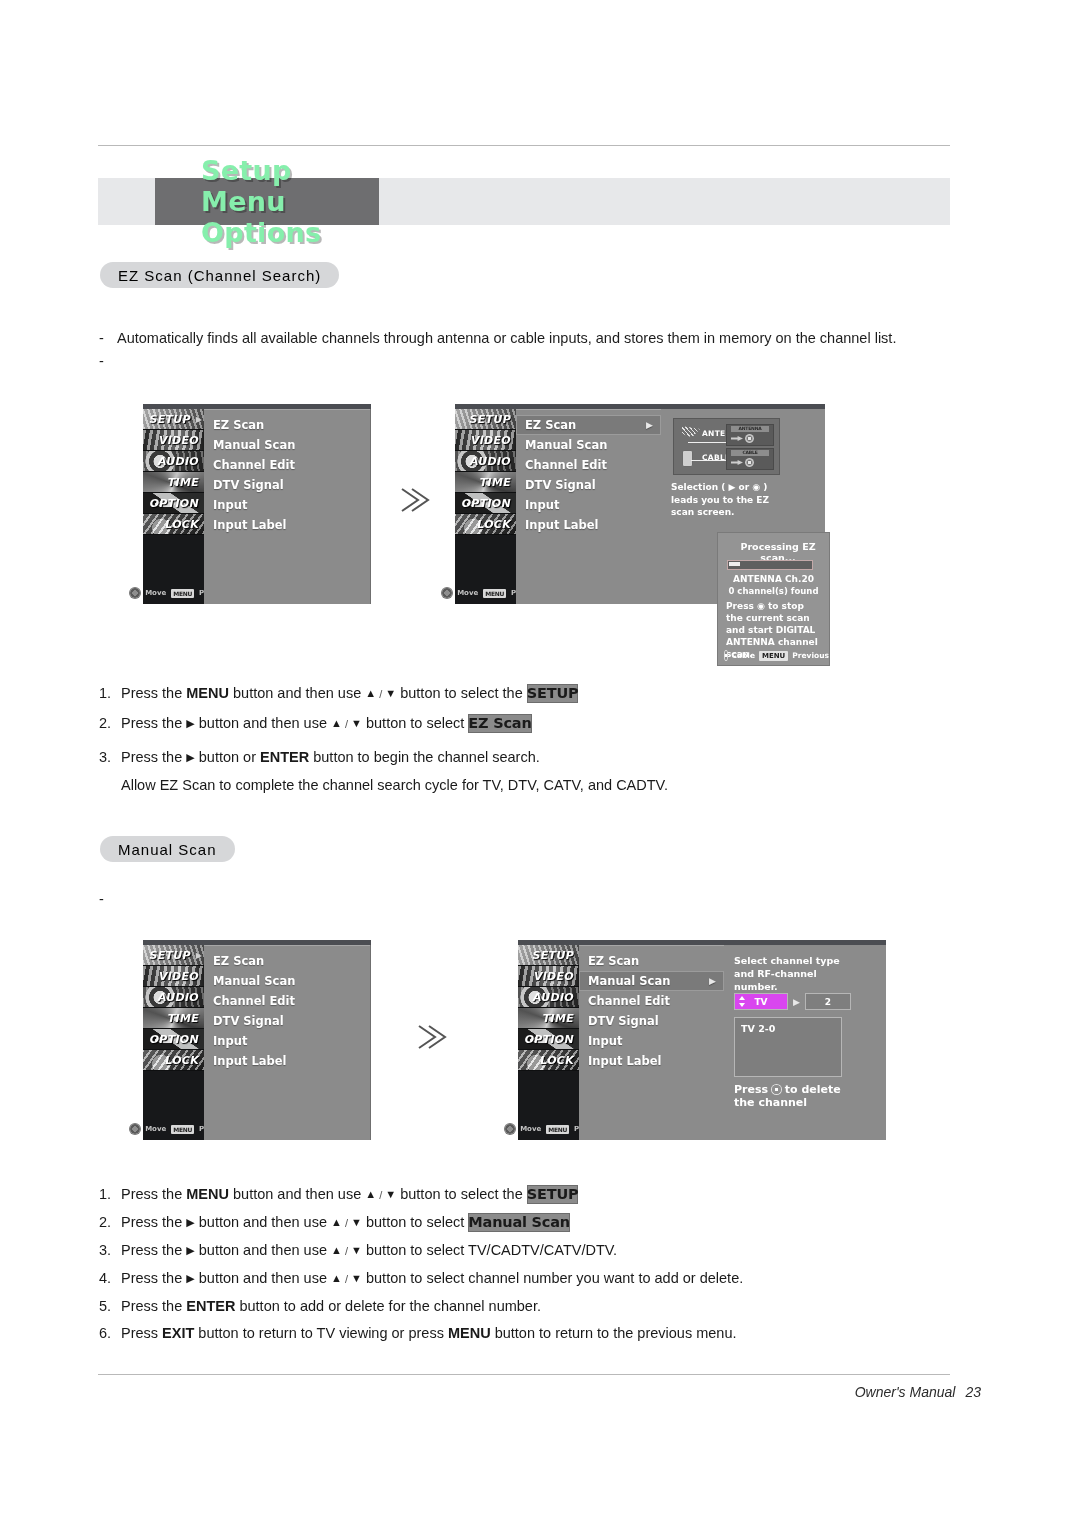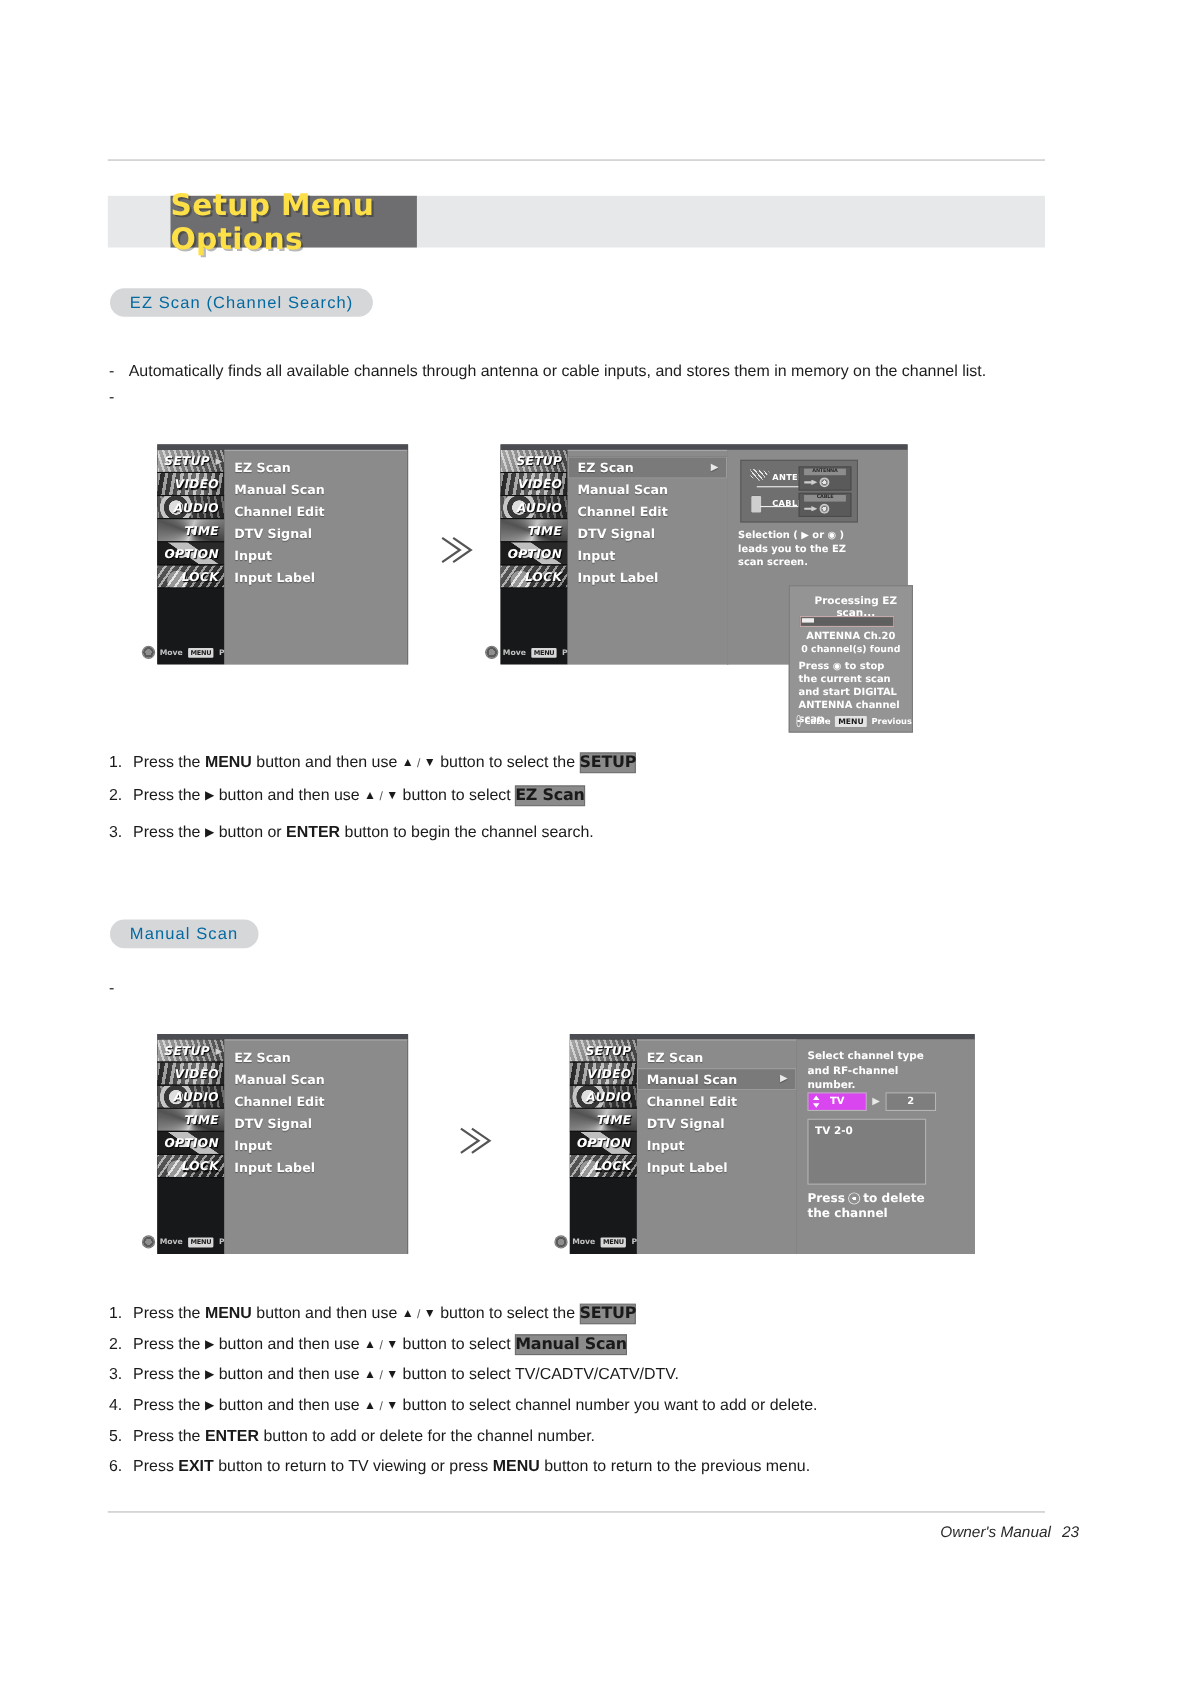--- a/index.html
+++ b/index.html
@@ -17,30 +17,31 @@
   .top-rule{position:absolute; left:98px; top:145px; width:852px; height:1px; background:#b9b9b9;}
 
   
   .header-band{position:absolute; left:98px; top:178px; width:852px; height:47px; background:#e7e8ea;}
   .header-title{
     position:absolute; left:155px; top:178px; width:224px; height:47px;
     background:#6e6e70; display:flex; align-items:center; justify-content:center;
   }
   .header-title span{
     font-family:"DejaVu Sans", sans-serif;
-    font-weight:bold; font-size:27px; color:#fde047;
+    font-weight:bold; font-size:27px; color:#86efac;
     letter-spacing:.3px;
     text-shadow:2px 2px 0 rgba(0,0,0,.28);
+    padding-left:46px;
   }
 
   
   .pill{
     position:absolute; height:26px; border-radius:13px; background:#d6d7d9;
     display:flex; align-items:center; padding:0 18px;
-    font-size:15px; color:#0369a1; letter-spacing:1px;
+    font-size:15px; color:#000000; letter-spacing:1px;
   }
   #pill-ez{left:100px; top:262px;}
   #pill-manual{left:100px; top:836px;}
 
   
   .bullets{position:absolute; font-size:14.5px; line-height:21px; color:#1d1d1d;}
   #bullets-ez{left:99px; top:328px; width:830px;}
   #bullets-manual{left:99px; top:889px; width:830px;}
   .bullets .row{display:flex; margin-bottom:2px;}
   .bullets .dash{width:18px; flex:0 0 18px;}
@@ -464,20 +465,21 @@
       <span class="txt"><span>Press the </span><b class="kb">MENU</b><span> button and then use </span><span class="ar">▲</span><span class="slash"> / </span><span class="ar">▼</span><span> button to select the </span><b class="osd">SETUP</b><span> menu.</span></span>
     </div>
     <div class="step">
       <span class="num">2.</span>
       <span class="txt"><span>Press the </span><span class="ar">▶</span><span> button and then use </span><span class="ar">▲</span><span class="slash"> / </span><span class="ar">▼</span><span> button to select </span><b class="osd">EZ Scan</b><span>.</span></span>
     </div>
     <div class="step" style="margin-top:14px;">
       <span class="num">3.</span>
       <span class="txt"><span>Press the </span><span class="ar">▶</span><span> button or </span><b class="kb">ENTER</b><span> button to begin the channel search.</span></span>
     </div>
+    <div class="substep">Allow EZ Scan to complete the channel search cycle for TV, DTV, CATV, and CADTV.</div>
   </div>
 
   <div class="pill" id="pill-manual">
     <span>Manual Scan</span>
   </div>
 
   <div class="bullets" id="bullets-manual">
     <div class="row">
       <span class="dash">-</span>
     </div>

